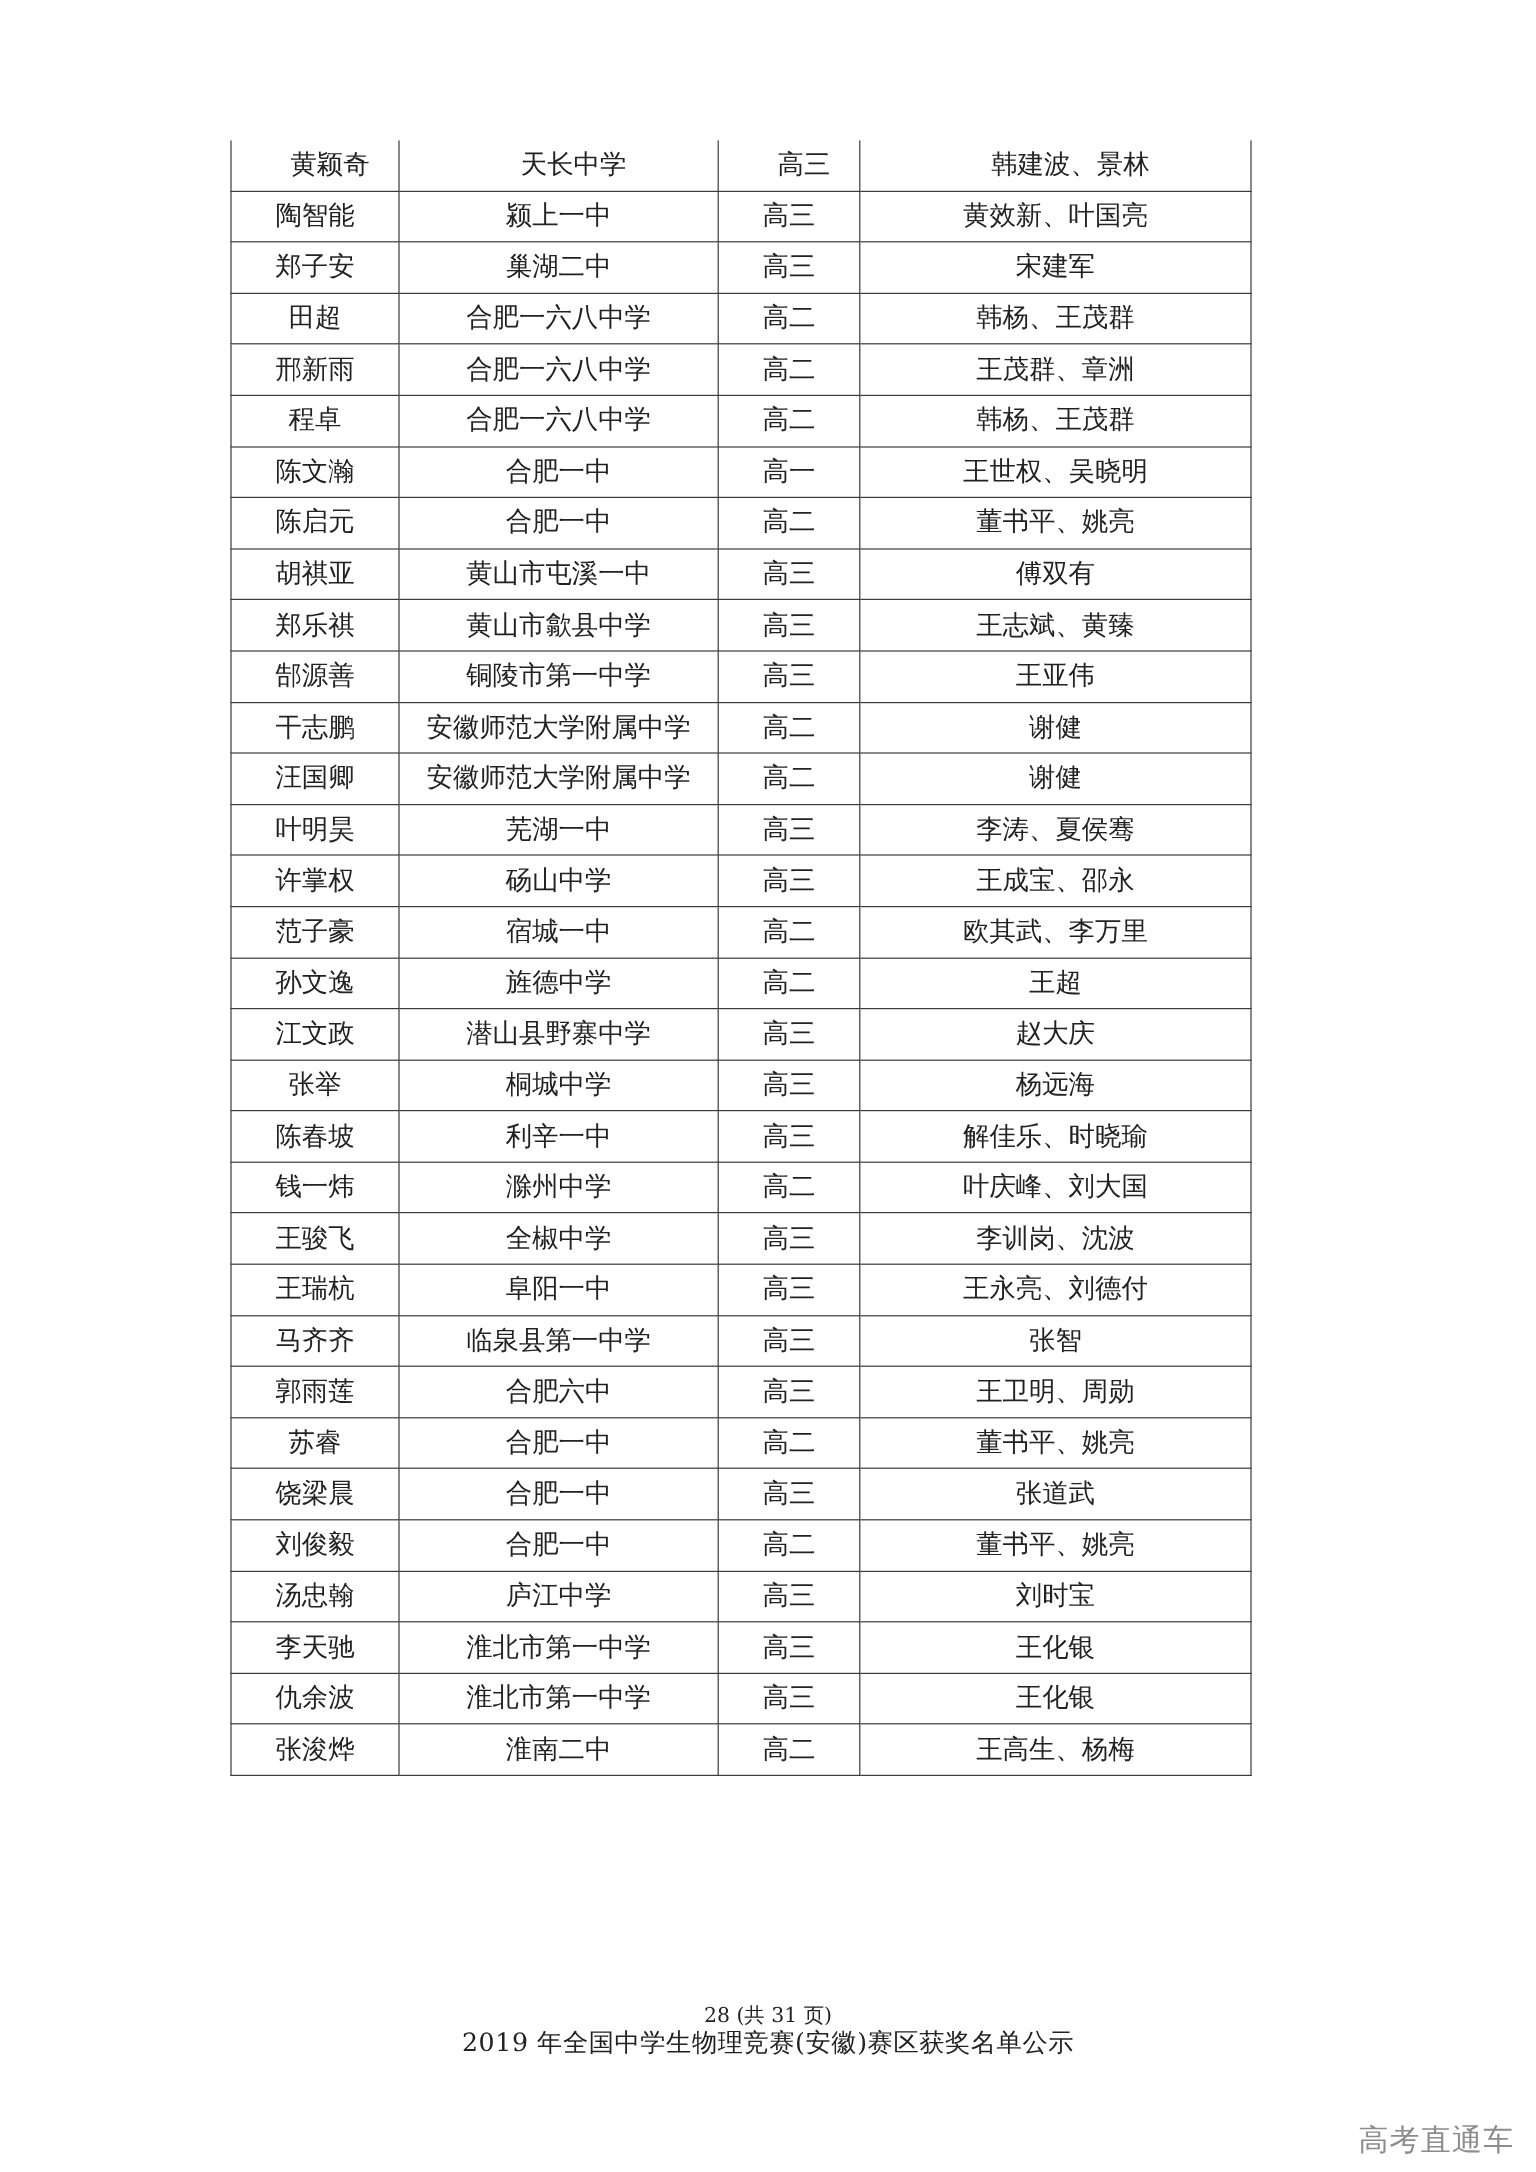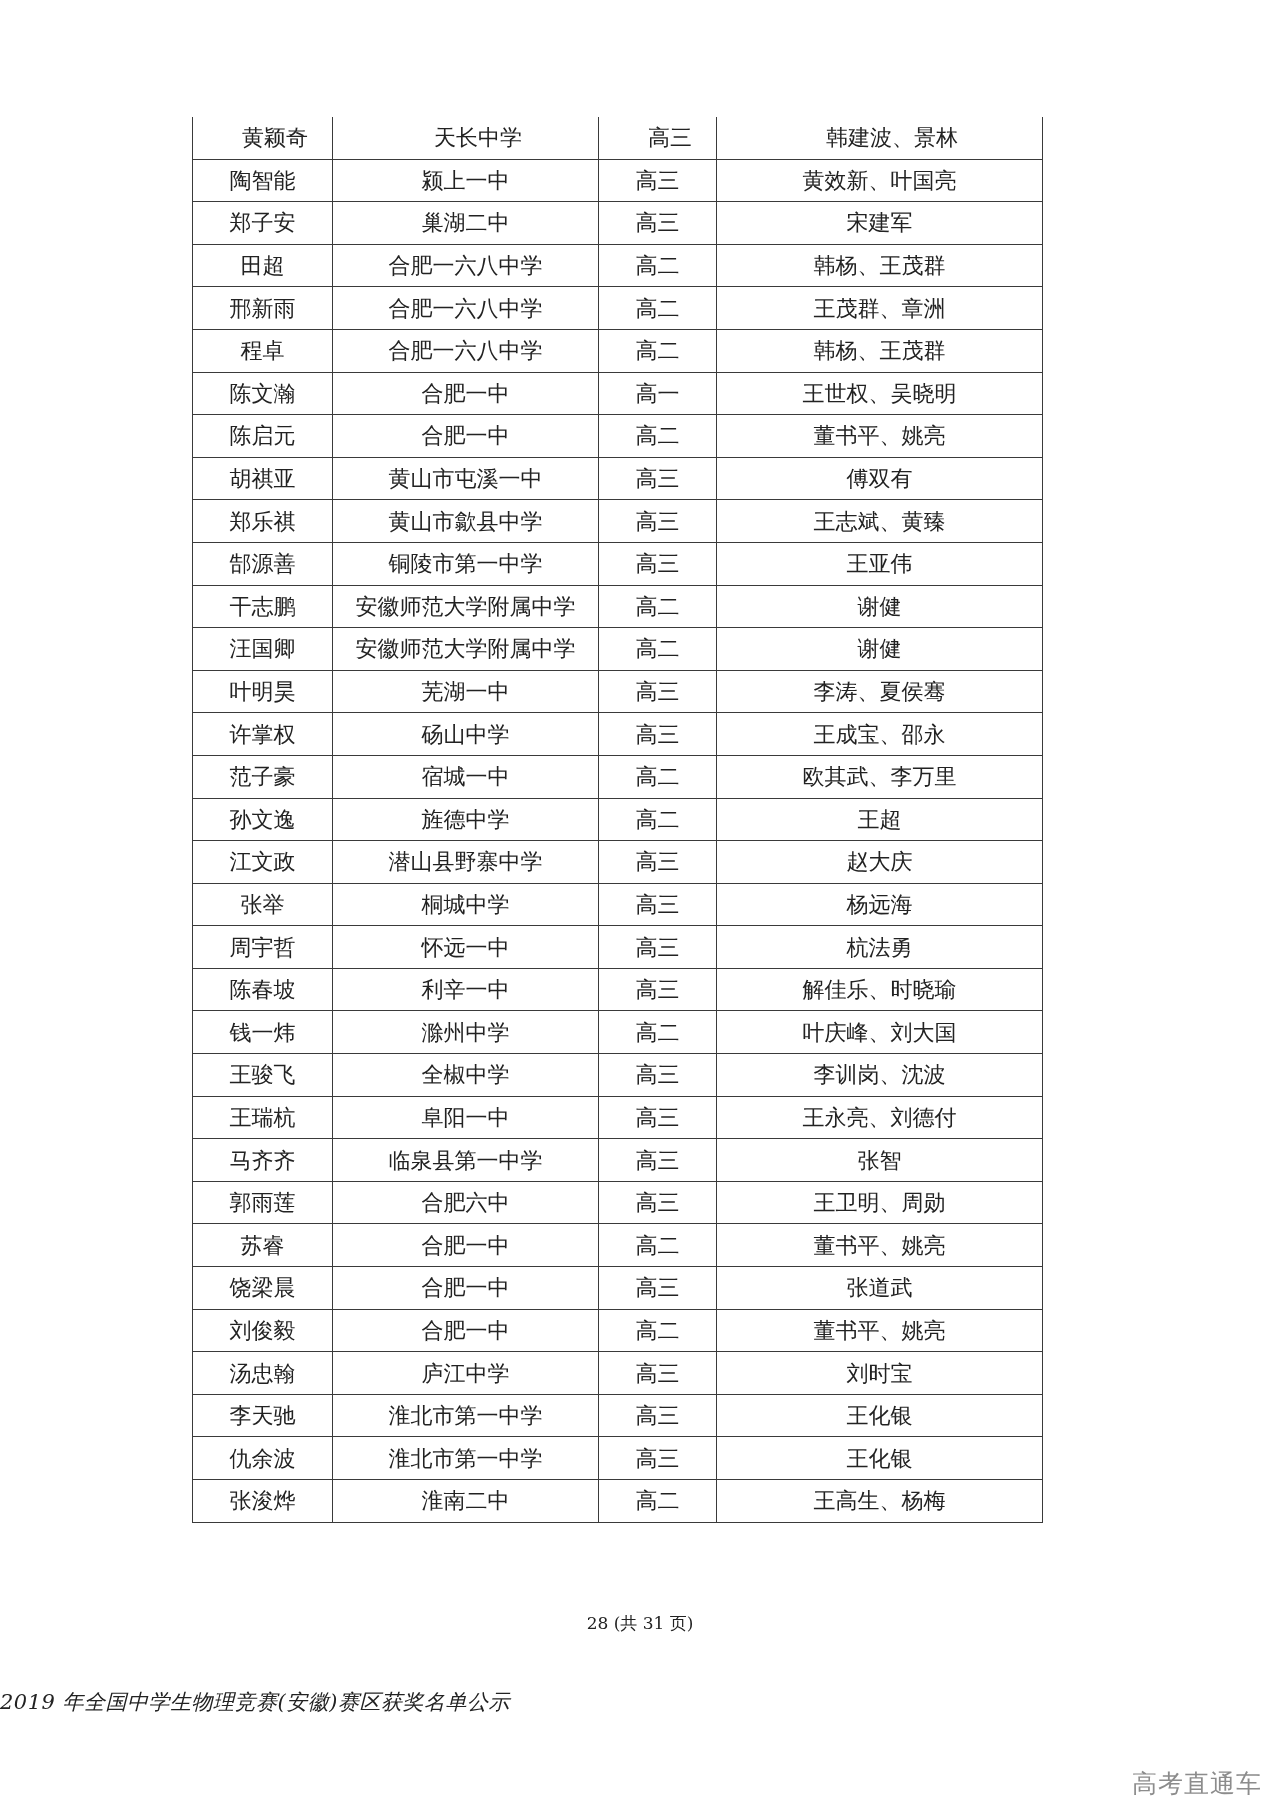--- a/index.html
+++ b/index.html
@@ -21,26 +21,26 @@
   table.awards col.c-coach { width: 326px; }
   table.awards td {
     height: 41.6px; padding: 0; text-align: center; vertical-align: middle;
     font-size: 22px; line-height: 41px; letter-spacing: 0px;
     border-left: 1.3px solid #3a3a3a; border-right: 1.3px solid #3a3a3a;
     border-bottom: 1.3px solid #3a3a3a; border-top: none;
     white-space: nowrap; overflow: hidden; color: #222;
   }
   table.awards tr:first-child td { border-top: none; padding-left: 25px; }
   .footer-page {
-    position: absolute; left: 0; width: 1280px; top: 1612px; text-align: center;
+    position: absolute; left: 0; width: 1280px; top: 1668px; text-align: center;
     font-size: 17px; color: #222;
   }
   .footer-title {
-    position: absolute; left: 0; width: 1280px; top: 1688px; 
-    font-size: 21px; color: #222; letter-spacing: 0.5px; font-style: italic;
+    position: absolute; left: 0; width: 1280px; top: 1688px; text-align: center;
+    font-size: 21px; color: #222; letter-spacing: 0.5px;
   }
   .watermark {
     position: absolute; right: 18px; top: 1767px;
     font-family: "DejaVu Sans", "Liberation Sans", sans-serif;
     font-size: 25px; color: #8c8c8c; letter-spacing: 1px;
   }
 </style>
 </head>
 <body>
 
@@ -162,26 +162,20 @@
             <td>高三</td>
             <td>赵大庆</td>
           </tr>
           <tr>
             <td>张举</td>
             <td>桐城中学</td>
             <td>高三</td>
             <td>杨远海</td>
           </tr>
           <tr>
-            <td>周宇哲</td>
-            <td>怀远一中</td>
-            <td>高三</td>
-            <td>杭法勇</td>
-          </tr>
-          <tr>
             <td>陈春坡</td>
             <td>利辛一中</td>
             <td>高三</td>
             <td>解佳乐、时晓瑜</td>
           </tr>
           <tr>
             <td>钱一炜</td>
             <td>滁州中学</td>
             <td>高二</td>
             <td>叶庆峰、刘大国</td>

